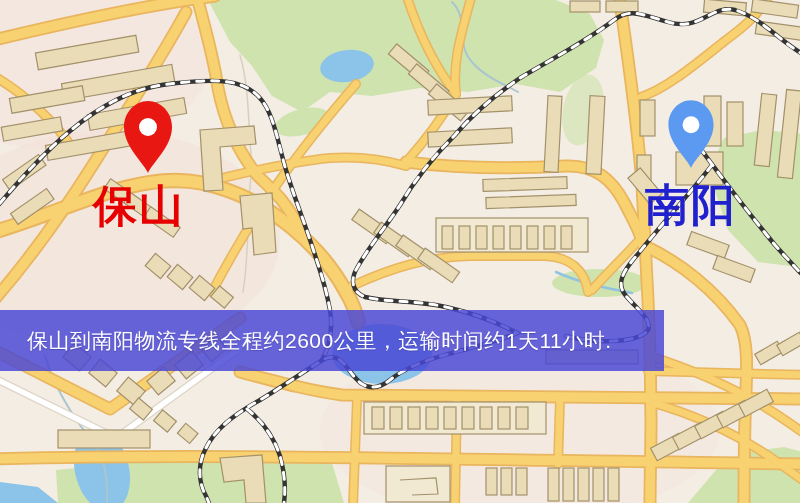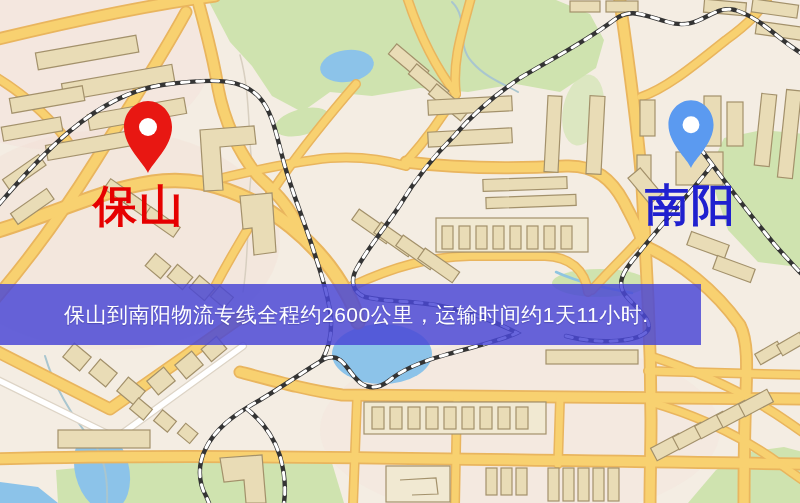--- a/index.html
+++ b/index.html
@@ -3,25 +3,24 @@
 <meta charset="utf-8">
 <style>
   html,body{margin:0;padding:0;background:#888;}
   #stage{
     position:relative;width:800px;height:503px;overflow:hidden;
     font-family:Liberation Sans, sans-serif;
     background:var(--bg,#f4ede3);
   }
   #stage svg{position:absolute;left:0;top:0;display:block;}
   .banner{
-    position:absolute;left:0;top:284px;width:664px;height:61px;
+    position:absolute;left:0;top:310px;width:664px;height:61px;
     background:var(--bannerBg,rgba(74,71,213,0.84));
     display:flex;align-items:center;
     z-index:5;
-    padding-left:37px;
   }
   .banner-text{
     padding-left:27px;
     color:var(--bannerText,#ffffff);
     font-size:21px;letter-spacing:0.5px;white-space:nowrap;
     text-shadow:0 1px 1px rgba(40,40,120,0.35);
   }
   .pin-label{font-weight:700;font-size:44px;letter-spacing:2px;}
 </style>
 </head>

